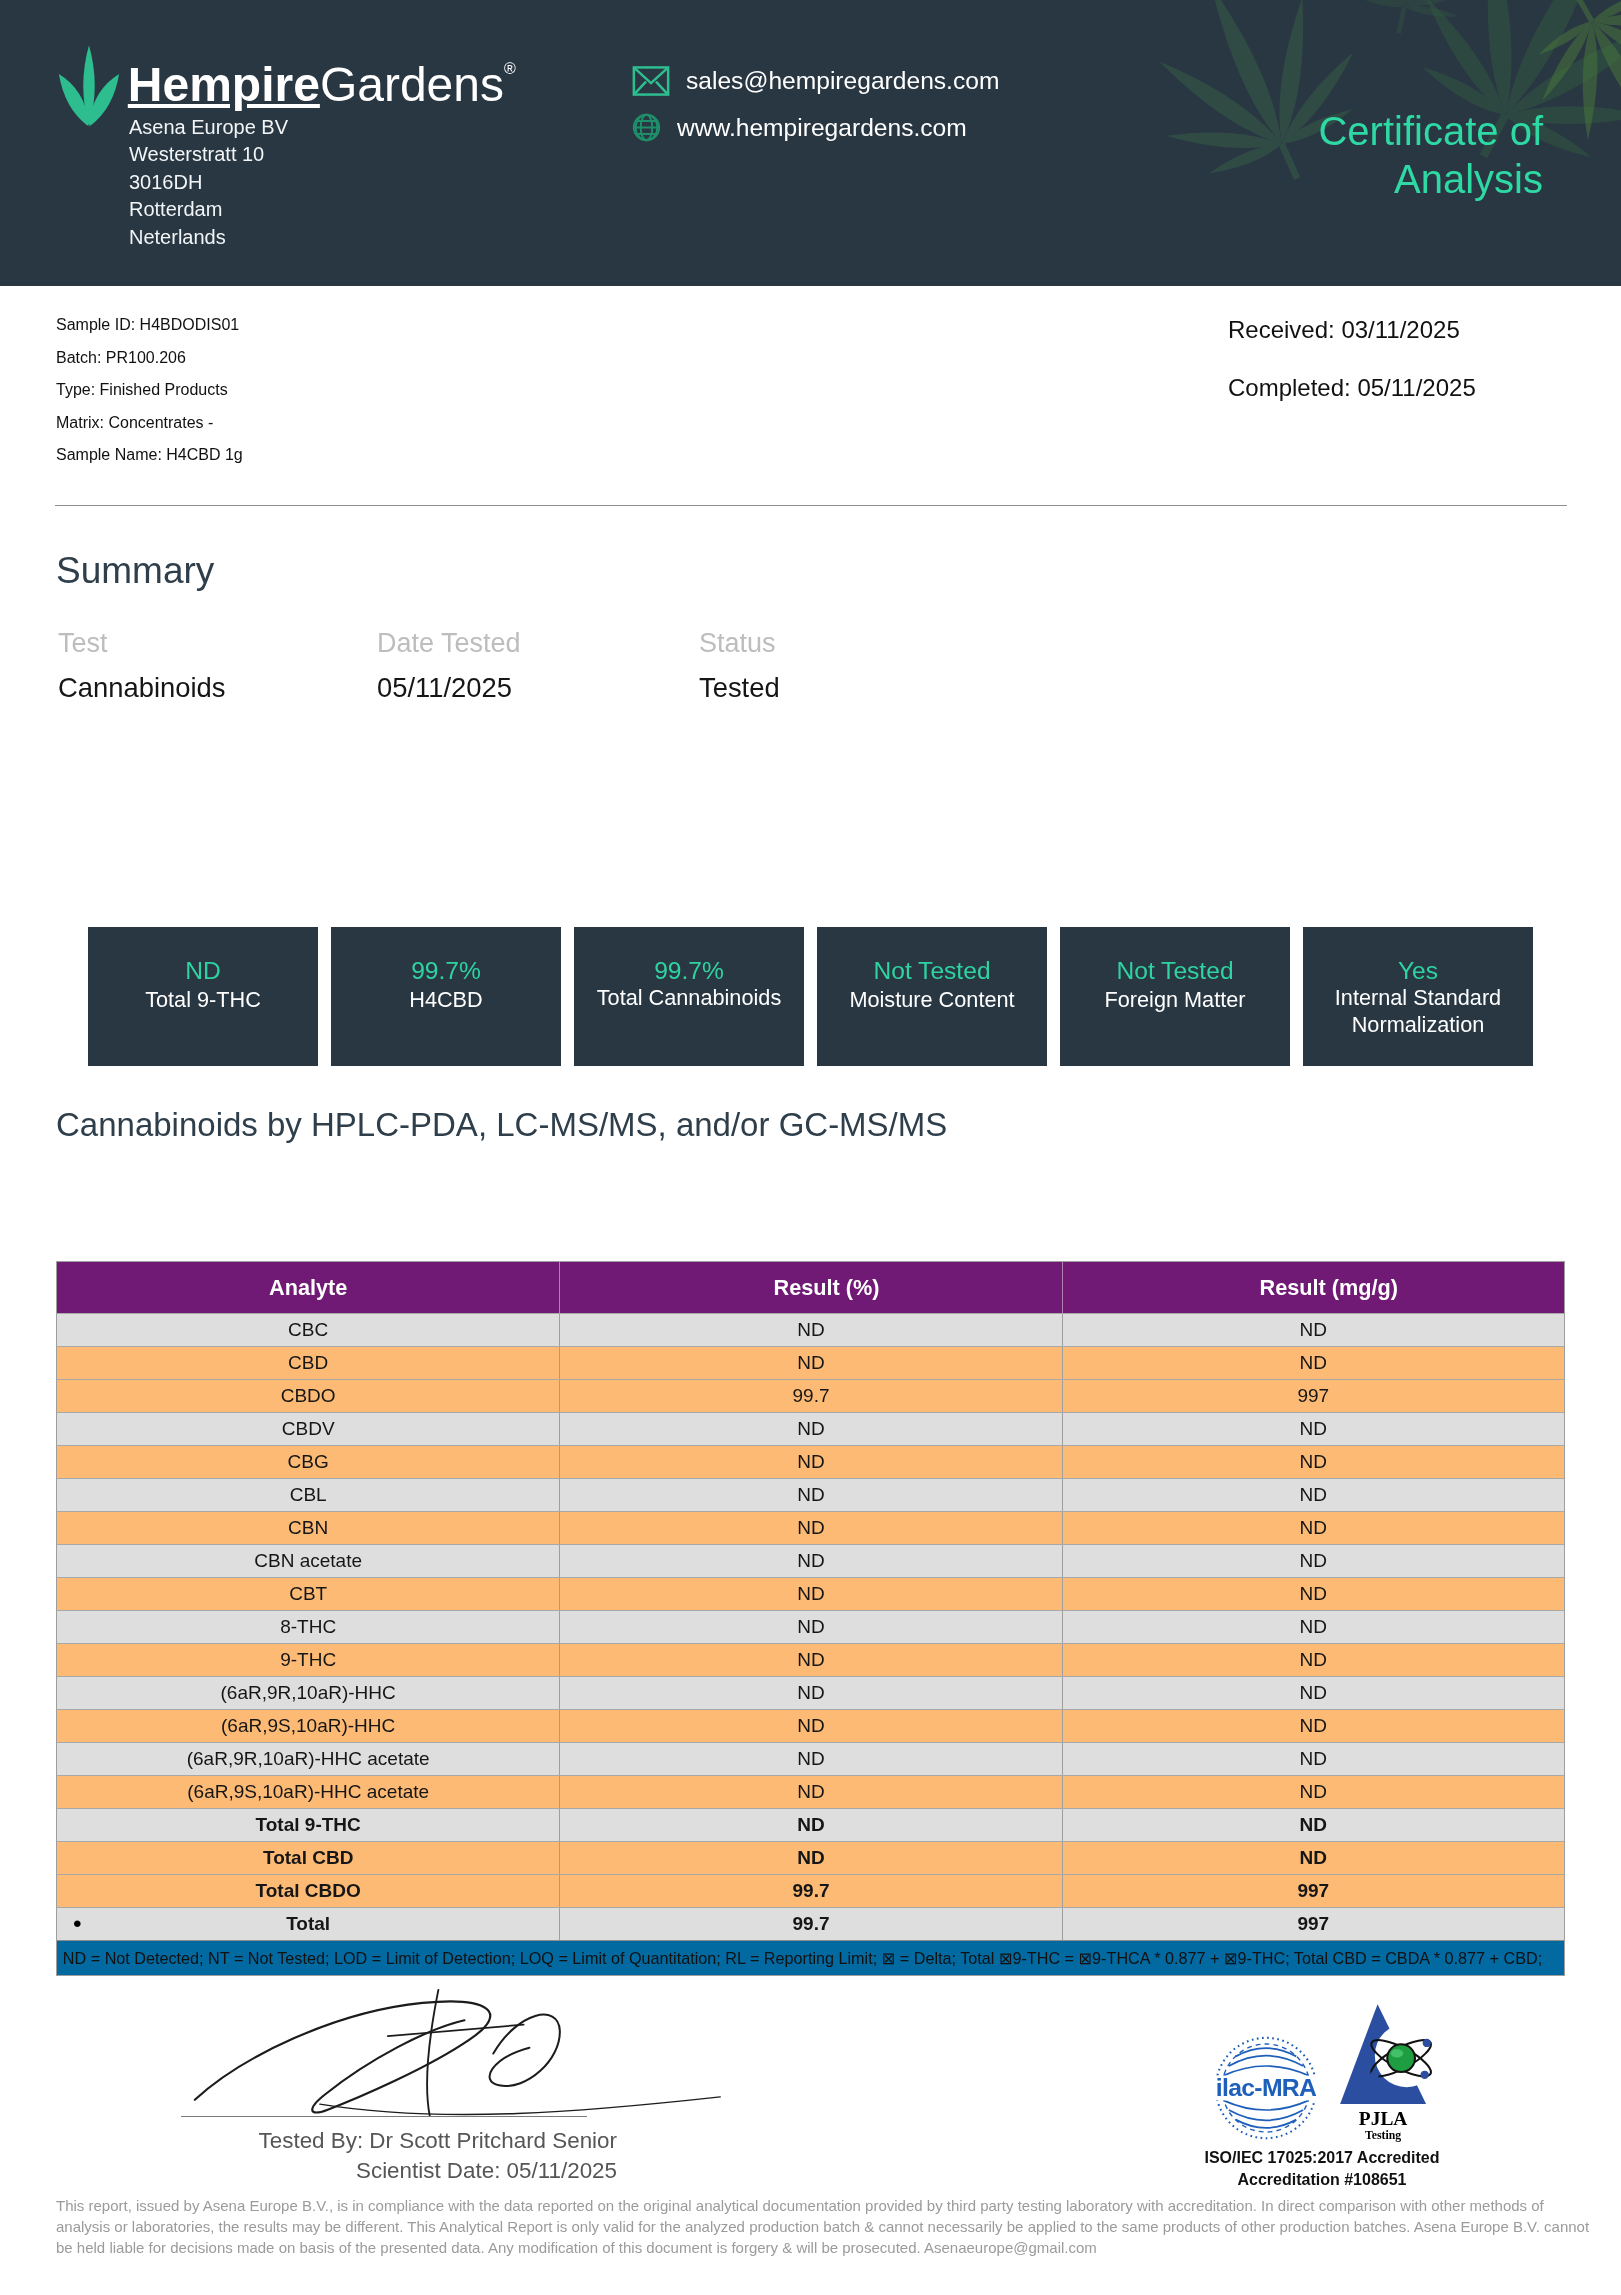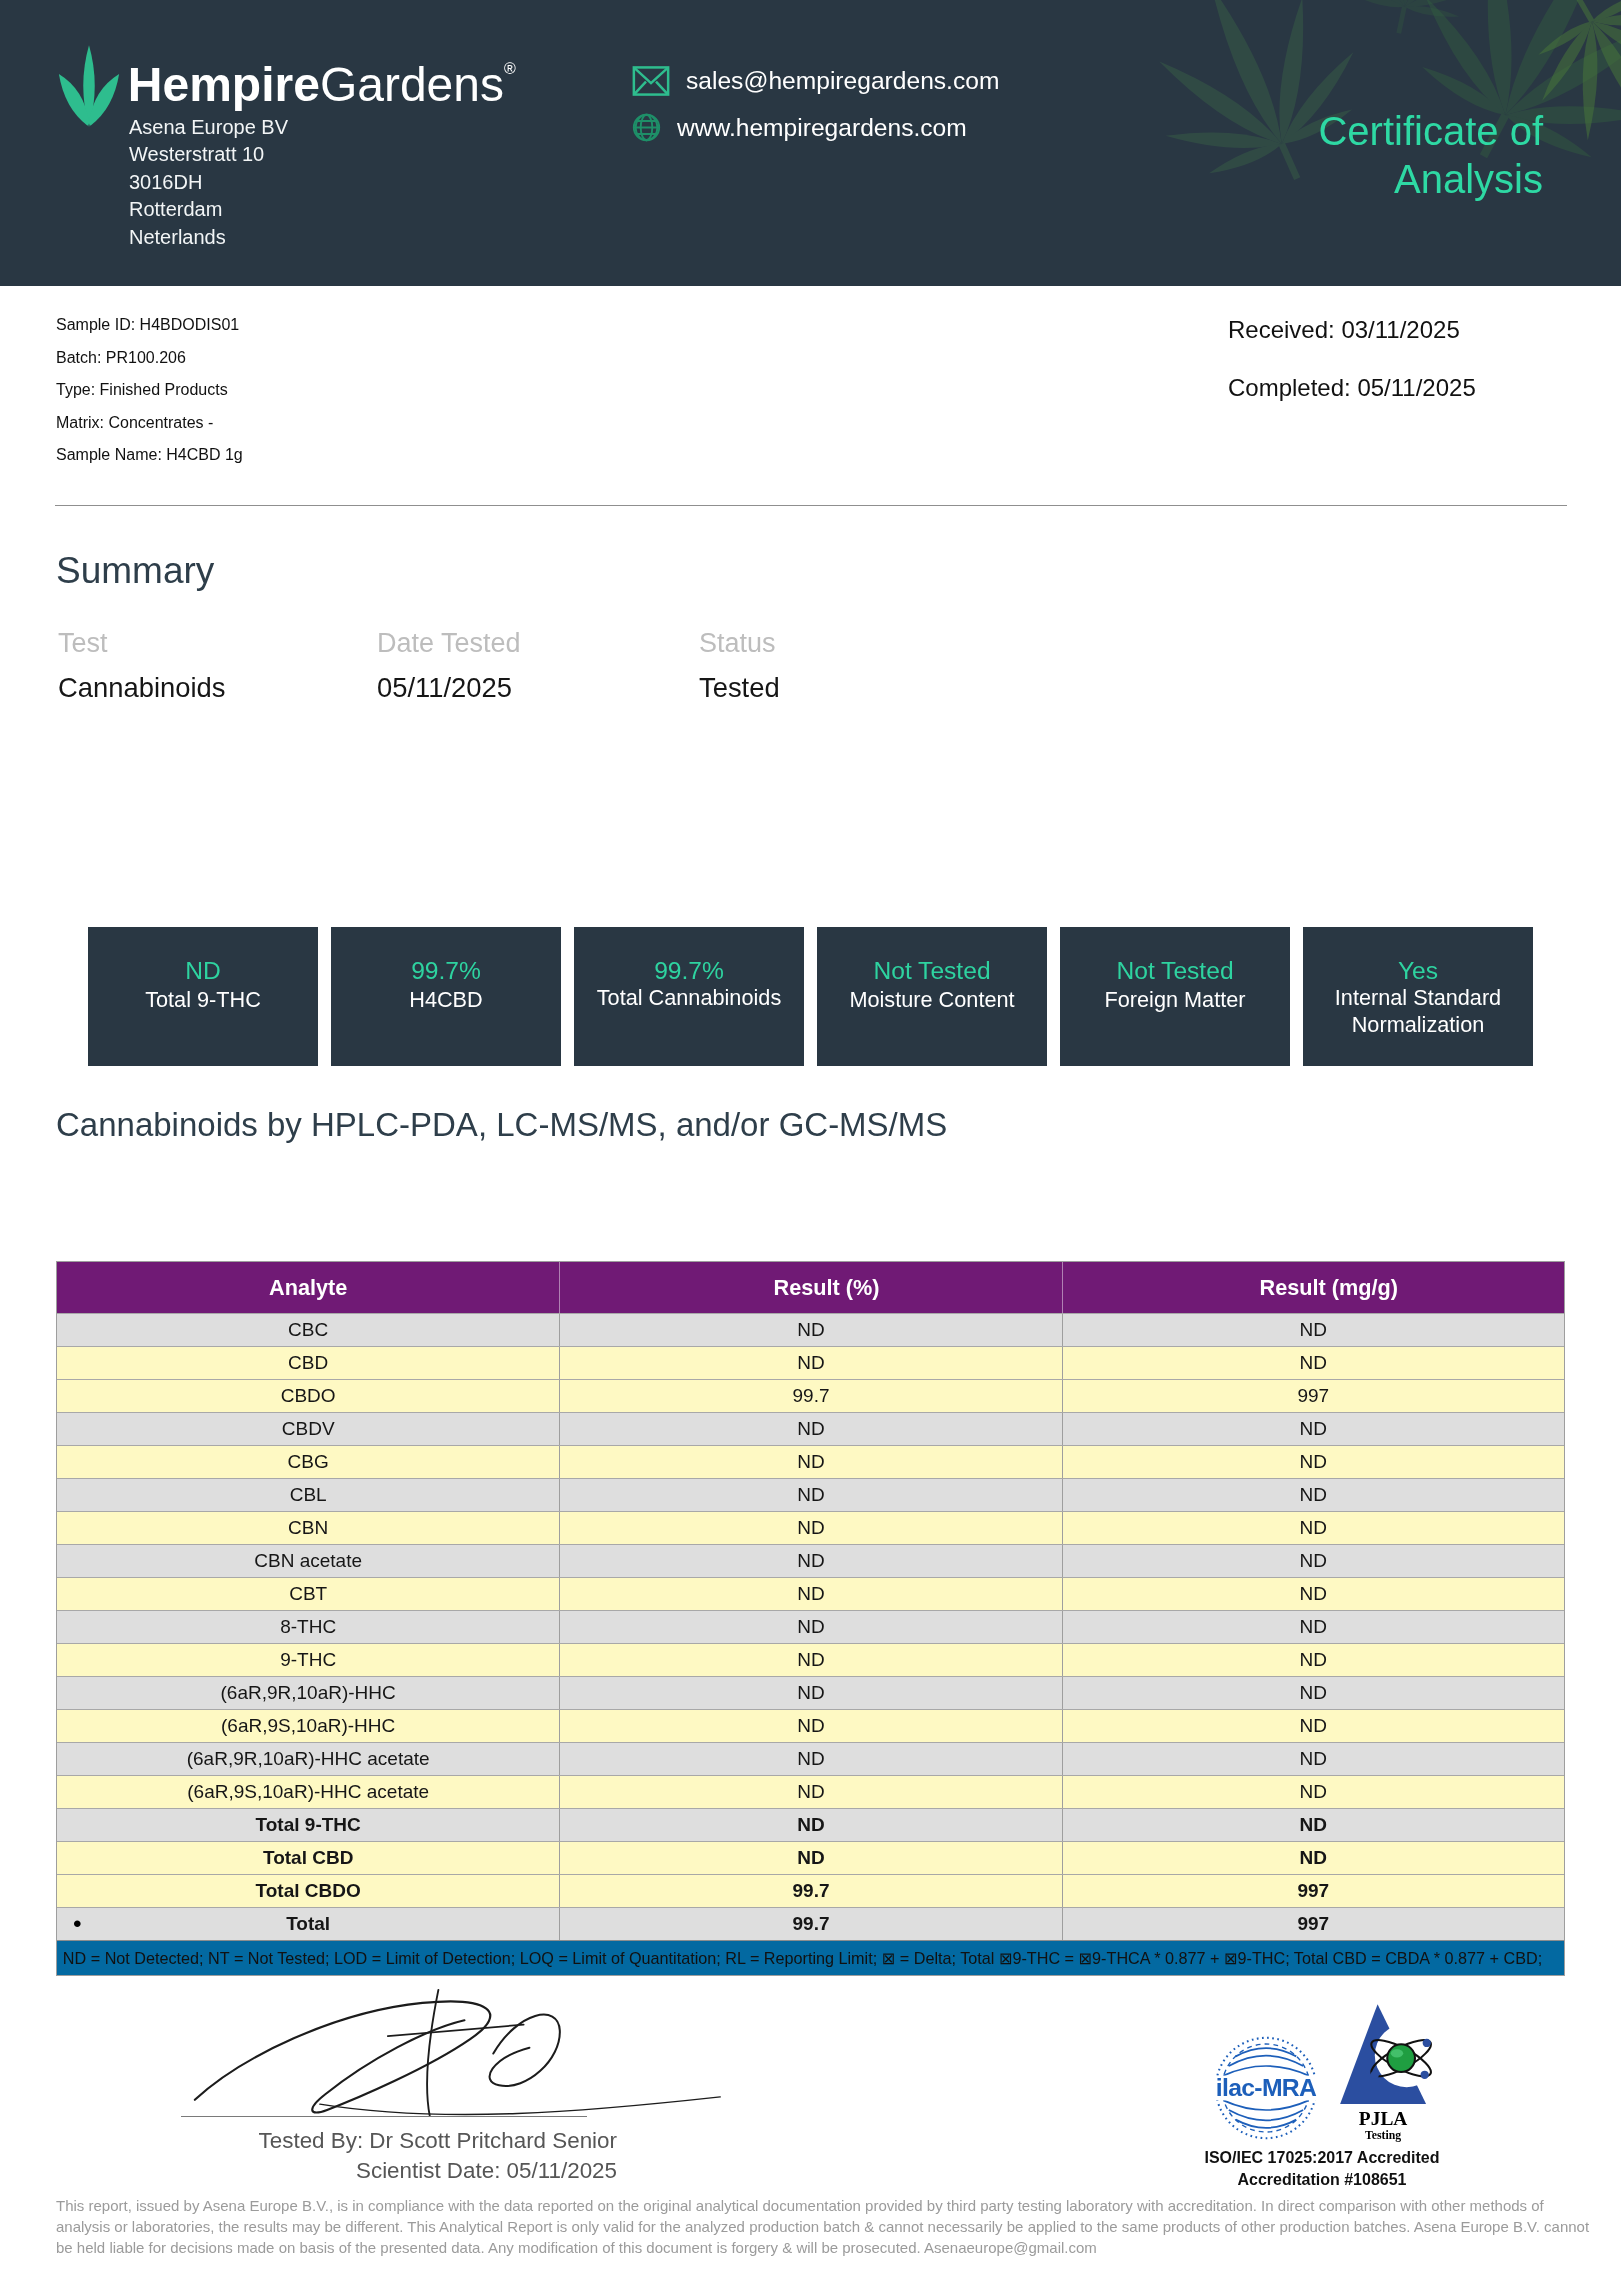--- a/index.html
+++ b/index.html
@@ -5,21 +5,21 @@
   html,body{margin:0;padding:0;background:#ffffff;}
   .page{position:relative;width:1621px;height:2295px;background:#ffffff;overflow:hidden;
         font-family:"Liberation Sans", sans-serif;color:#1a1a1a;}
 
   
   .header{position:absolute;left:0;top:0;width:1621px;height:286px;background:#293743;overflow:hidden;}
   .leafdeco{position:absolute;}
   .logo-row{position:absolute;left:56px;top:29px;display:flex;align-items:flex-start;}
   .logo-leaf{margin-top:13px;}
   .brand{font-size:48px;color:#ffffff;letter-spacing:0;margin-left:5.8px;line-height:79px;}
-  .brand .b{font-weight:700;}
+  .brand .b{font-weight:700;text-decoration:underline;}
   .brand .l{font-weight:300;}
   .brand sup{font-size:16px;vertical-align:27.4px;}
   .addr{position:absolute;left:129px;top:114px;color:#f2f5f6;font-size:20px;line-height:27.4px;font-weight:300;}
   .contact{position:absolute;left:632px;top:66px;}
   .c-row{display:flex;align-items:center;margin-bottom:17.3px;}
   .c-row .txt{color:#ffffff;font-size:24.6px;font-weight:300;margin-left:16px;text-decoration:none;}
   .coa{position:absolute;right:78px;top:107px;text-align:right;color:#2ed9a4;font-size:40px;line-height:48px;font-weight:400;}
 
   
   .sample{position:absolute;left:56px;top:309px;font-size:16px;line-height:32.5px;color:#111;}
@@ -42,21 +42,21 @@
             text-align:center;}
   .stat-val{color:#2ed3a0;font-size:24.6px;font-weight:500;line-height:27.4px;}
   .stat-label{color:#ffffff;font-size:21.7px;line-height:27px;margin-top:1.4px;}
 
   
   .sec-h{position:absolute;left:56px;top:1106px;font-size:33px;color:#2e3e4a;font-weight:500;}
   .rtable{position:absolute;left:56px;top:1261px;width:1509px;border:1.4px solid #9e9e9e;box-sizing:border-box;}
   .thead{display:flex;background:#701a75;height:51px;align-items:center;}
   .thead .tcell{color:#ffffff;font-weight:700;font-size:21.7px;}
   .thead .c2,.thead .c3{border-left:1.4px solid rgba(255,255,255,0.45);padding-left:31px;}
-  .trow{display:flex;height:32px;align-items:center;background:#fef9c3;border-top:1.4px solid #a8a8a8;position:relative;}
+  .trow{display:flex;height:32px;align-items:center;background:#fdba74;border-top:1.4px solid #a8a8a8;position:relative;}
   .trow.dark{background:#dedede;}
   .trow.bold .tcell{font-weight:700;}
   .tcell{width:33.333%;text-align:center;font-size:19px;color:#161616;box-sizing:border-box;height:100%;
          display:flex;align-items:center;justify-content:center;}
   .trow .c2,.trow .c3{border-left:1.4px solid #9e9e9e;}
   .bullet{position:absolute;left:16px;top:50%;transform:translateY(-50%);font-size:24.6px;color:#000;}
   .footnote{display:flex;align-items:center;background:#0369a1;border-top:1.4px solid #8d8d8d;height:34px;
             font-size:16.2px;color:#111;padding-left:5.8px;}
 
   

